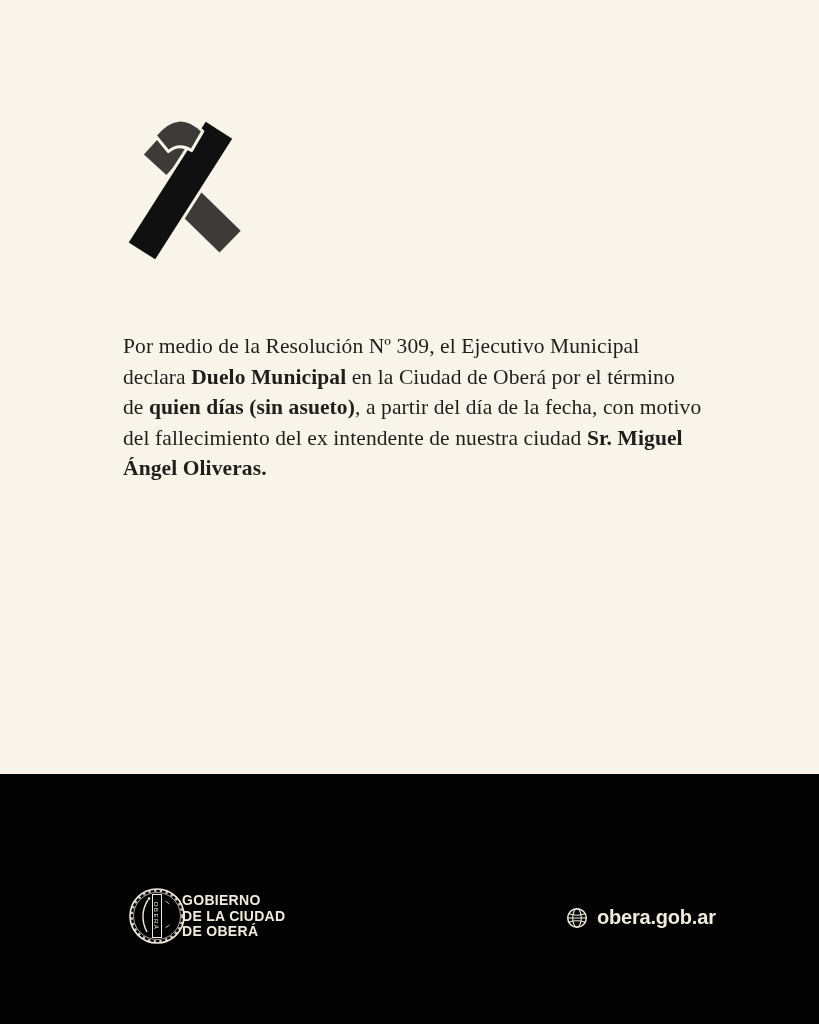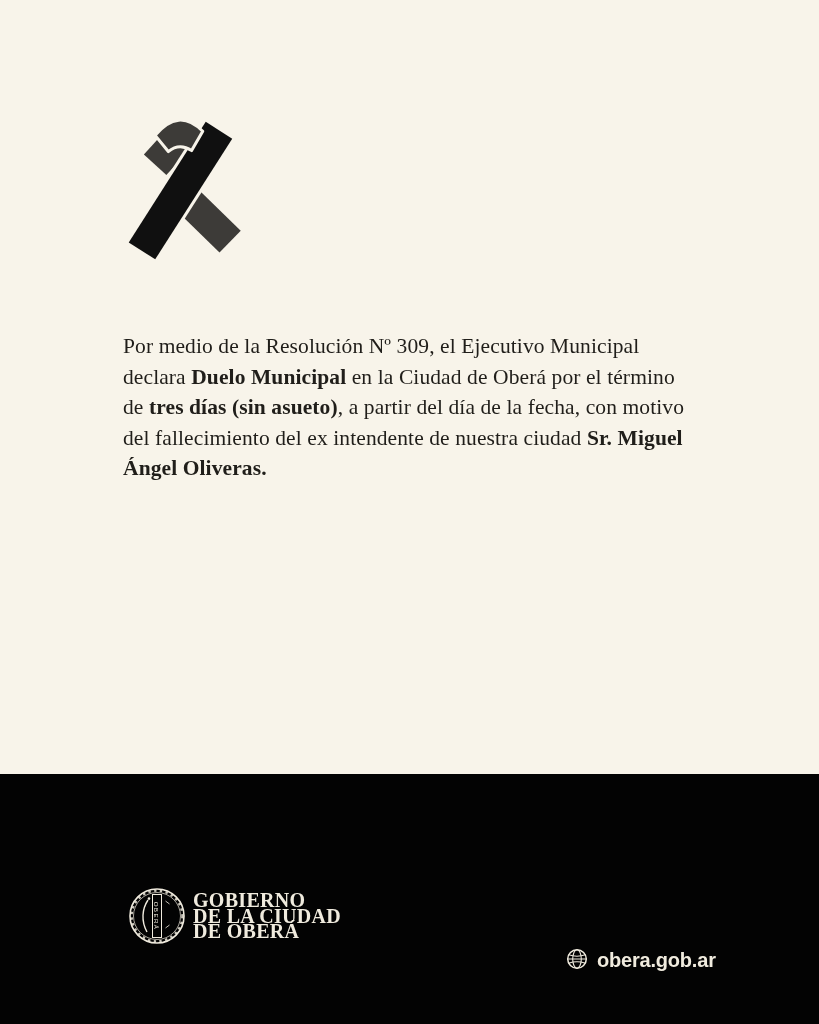--- a/index.html
+++ b/index.html
@@ -23,29 +23,29 @@
   }
   .announcement p{margin:0 0 16px 0;white-space:pre-wrap;}
   .announcement .bold{font-weight:700;margin-top:35px;}
   
   .footer{
     position:absolute;left:0;top:774px;width:819px;height:250px;
     background:var(--fbg,#030303);
   }
   .emblem{position:absolute;left:128px;top:887px;width:58px;height:58px;}
   .brand-lines{
-    position:absolute;left:193px;top:893px;
-    font-family:Liberation Serif, serif;
-    font-weight:700;font-size:20px;line-height:15.6px;
+    position:absolute;left:182px;top:893px;
+    font-family:Liberation Sans, sans-serif;
+    font-weight:700;font-size:14px;line-height:15.6px;
     letter-spacing:0.3px;color:var(--ftx,#F0EBDE);
     white-space:pre-line;
   }
   .site{
-    position:absolute;left:566px;top:948px;
-    display:flex;align-items:flex-start;gap:9px;
+    position:absolute;left:566px;top:905px;
+    display:flex;align-items:flex-end;gap:9px;
   }
   .site .url{
     font-family:"Liberation Sans", sans-serif;
     font-weight:700;font-size:20px;line-height:24px;
     letter-spacing:-0.2px;color:var(--ftx,#F0EBDE);
   }
 </style>
 </head>
 <body>
 
@@ -61,21 +61,21 @@
 
       <line x1="93" y1="21" x2="17" y2="140" stroke="var(--rblack,#101010)" stroke-width="31"></line>
 
       <path d="M 30,26 Q 53,-2 77,22 L 66,41 Q 54,33 43,42 Z" fill="var(--rgray,#3D3B38)" stroke="var(--bg,#F8F4EA)" stroke-width="3" stroke-linejoin="round"></path>
     </svg>
   </div>
 
   <div class="announcement">
     <p><span>Por medio de la Resolución Nº 309, el Ejecutivo Municipal
 declara </span><span class="bold">Duelo Municipal</span><span> en la Ciudad de Oberá por el término
-de </span><span class="bold">tres días (sin asueto)</span><span>, a partir del día de la fecha, con motivo
+de </span><span class="bold">quien días (sin asueto)</span><span>, a partir del día de la fecha, con motivo
 del fallecimiento del ex intendente de nuestra ciudad </span><span class="bold">Sr. Miguel
 Ángel Oliveras.</span></p>
   </div>
 
   <div class="footer"></div>
 
   <div class="emblem">
     <svg width="58" height="58" viewBox="0 0 58 58" xmlns="http://www.w3.org/2000/svg" fill="none" stroke="var(--ftx,#F0EBDE)">
       <circle cx="29" cy="29" r="27" stroke-width="1.6"></circle>
       <circle cx="29" cy="29" r="23.5" stroke-width="0.7"></circle>

